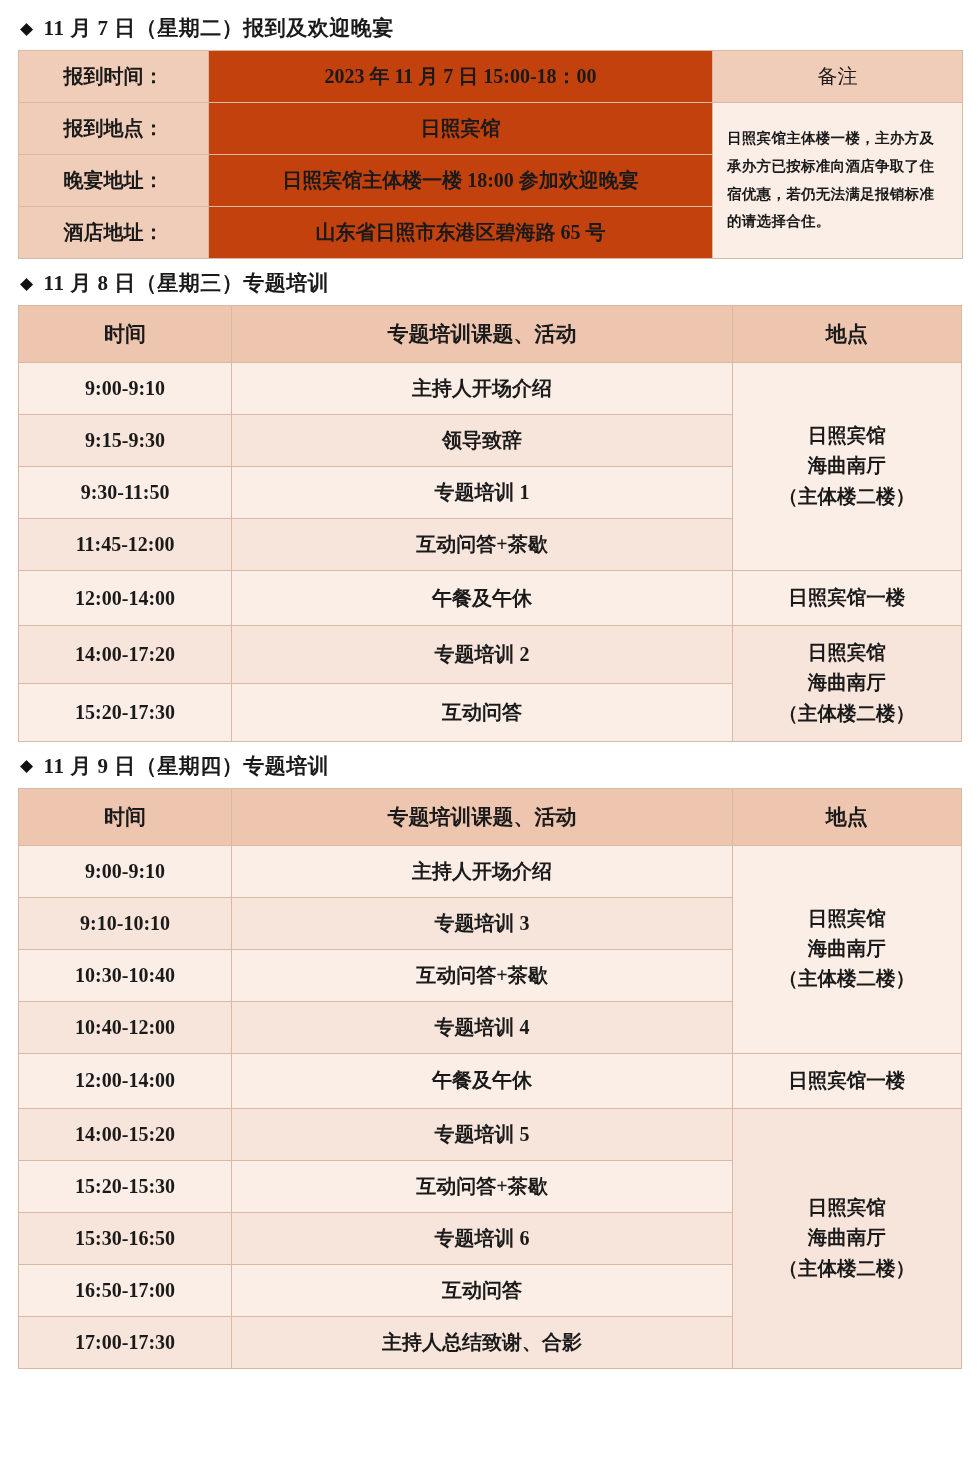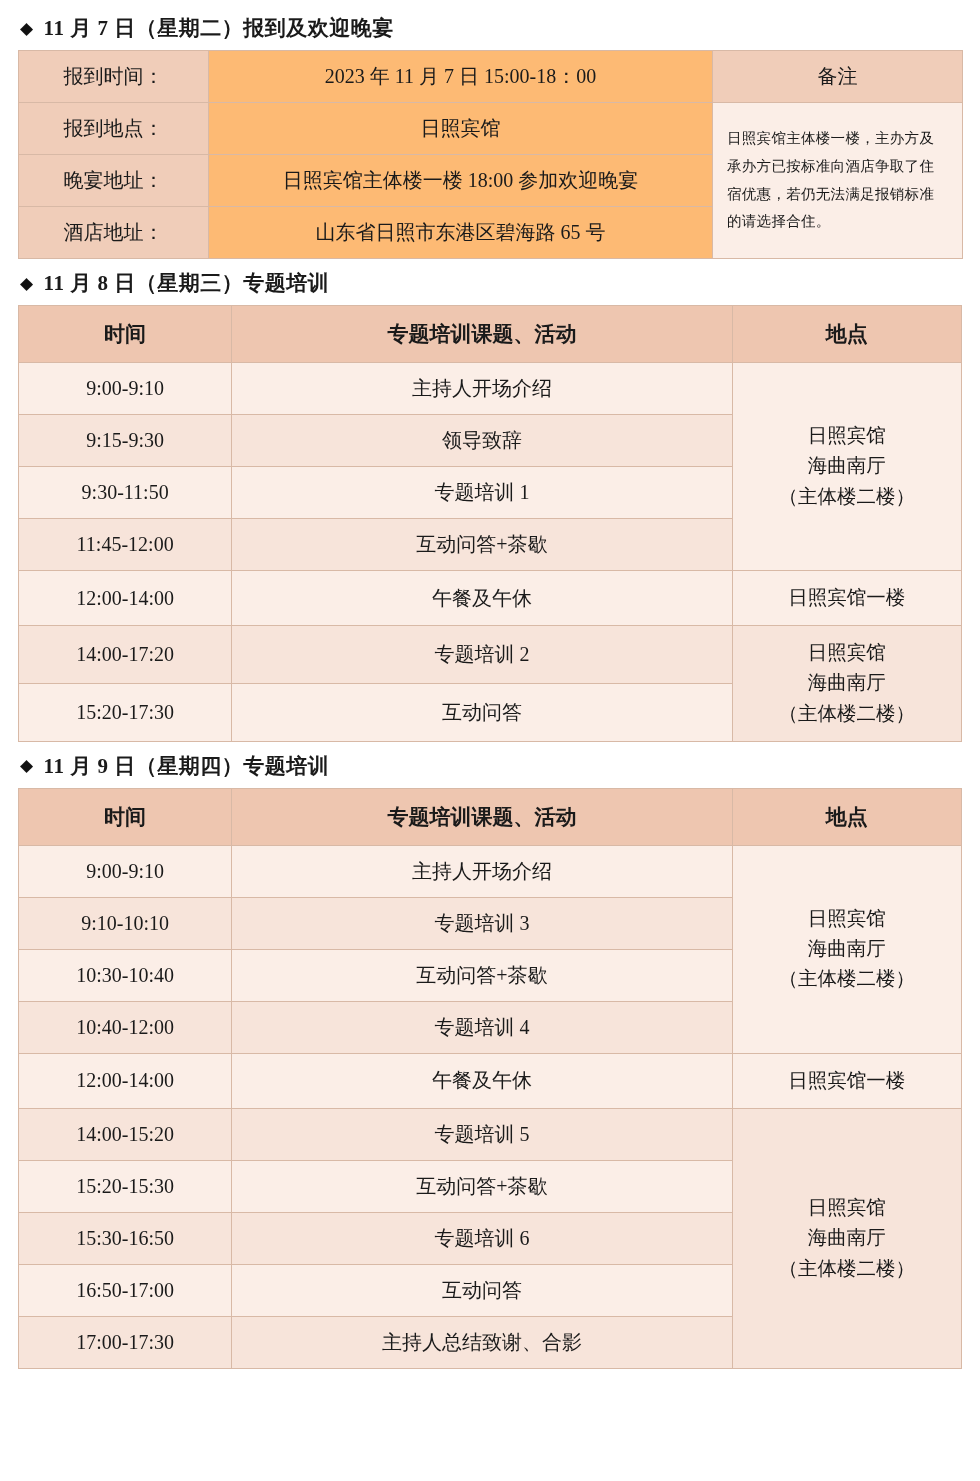--- a/index.html
+++ b/index.html
@@ -37,31 +37,31 @@
     width: 944px;
     table-layout: fixed;
     margin-bottom: 10px;
   }
   td, th {
     border: 1px solid #d8b9a6;
     text-align: center;
     vertical-align: middle;
     font-size: 20px;
     padding: 8px 6px;
-    font-weight: normal;
+    font-weight: bold;
   }
   
   .t-day1 .lbl {
     width: 190px;
     background: #f0cdb9;
     font-size: 20px;
     padding: 12px 6px;
   }
   .t-day1 .val {
-    background: #fdba74;
+    background: #c2410c;
     padding: 12px 6px;
   }
   .t-day1 .hdr-note {
     width: 250px;
     background: #f0cdb9;
     font-size: 20px;
     font-weight: normal;
   }
   .t-day1 .note-cell {
     background: #fbeee7;

